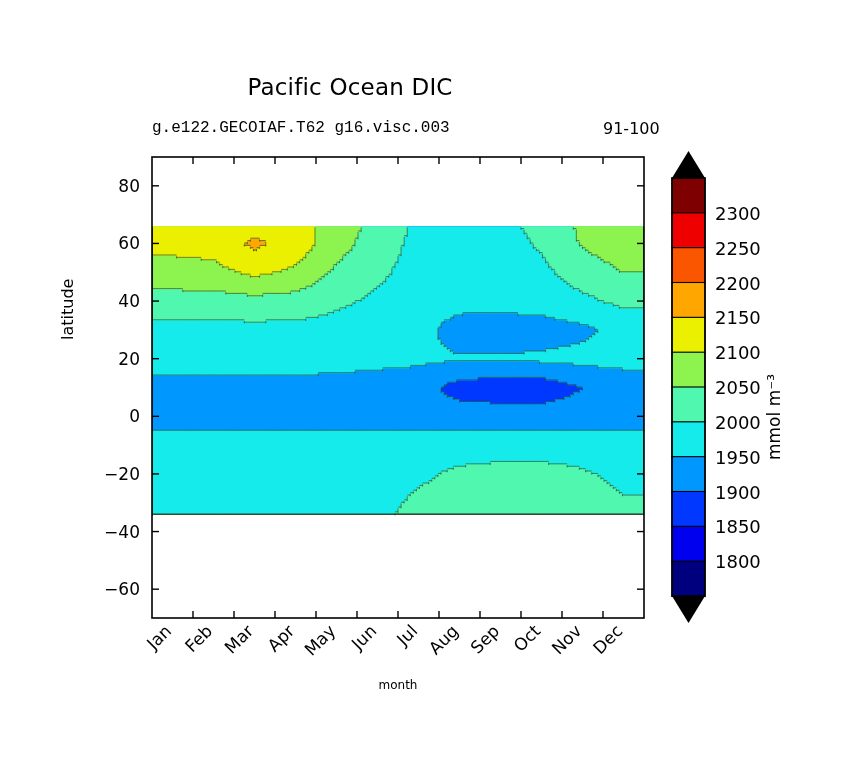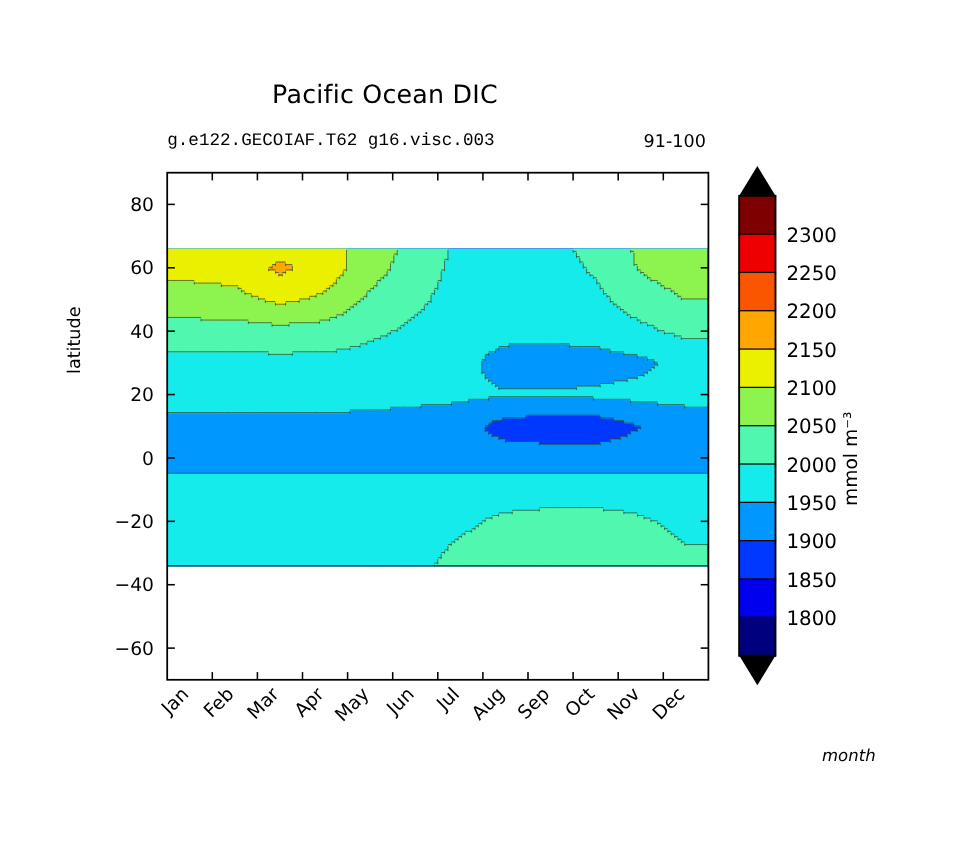--- a/index.html
+++ b/index.html
@@ -2,24 +2,24 @@
 <html><head>
 <meta charset="utf-8">
 <style>
   html,body{margin:0;padding:0;background:#ffffff;}
   body{width:866px;height:783px;overflow:hidden;
        font-family:"DejaVu Sans","Liberation Sans",sans-serif;color:#000;}
   #stage{position:relative;width:866px;height:778px;padding-left:18px;}
   .title{position:absolute;left:0;top:74px;width:700px;text-align:center;
          font-size:23px;letter-spacing:.2px;}
   .sub-left{position:absolute;left:152px;top:119px;font-size:16px;font-family:Liberation Mono, monospace;}
-  .sub-right{position:absolute;left:585px;top:119px;font-size:16px;text-align:center;}
+  .sub-right{position:absolute;left:603px;top:119px;font-size:16px;text-align:center;}
   .ylabel{position:absolute;left:58px;top:340px;font-size:16px;
           transform:rotate(-90deg);transform-origin:0 0;white-space:nowrap;}
-  .xlabel{position:absolute;left:0;top:678px;width:796px;text-align:right;font-size:15px;font-style:italic;}
+  .xlabel{position:absolute;left:0;top:678px;width:796px;text-align:center;font-size:12px;}
   .cblabel{position:absolute;left:764px;top:460px;font-size:17px;
            transform:rotate(-90deg);transform-origin:0 0;white-space:nowrap;}
   svg{position:absolute;left:0;top:0;}
   text{font-family:"DejaVu Sans","Liberation Sans",sans-serif;fill:#000;}
 </style>
 </head>
 <body>
 
 <div id="stage">
 

